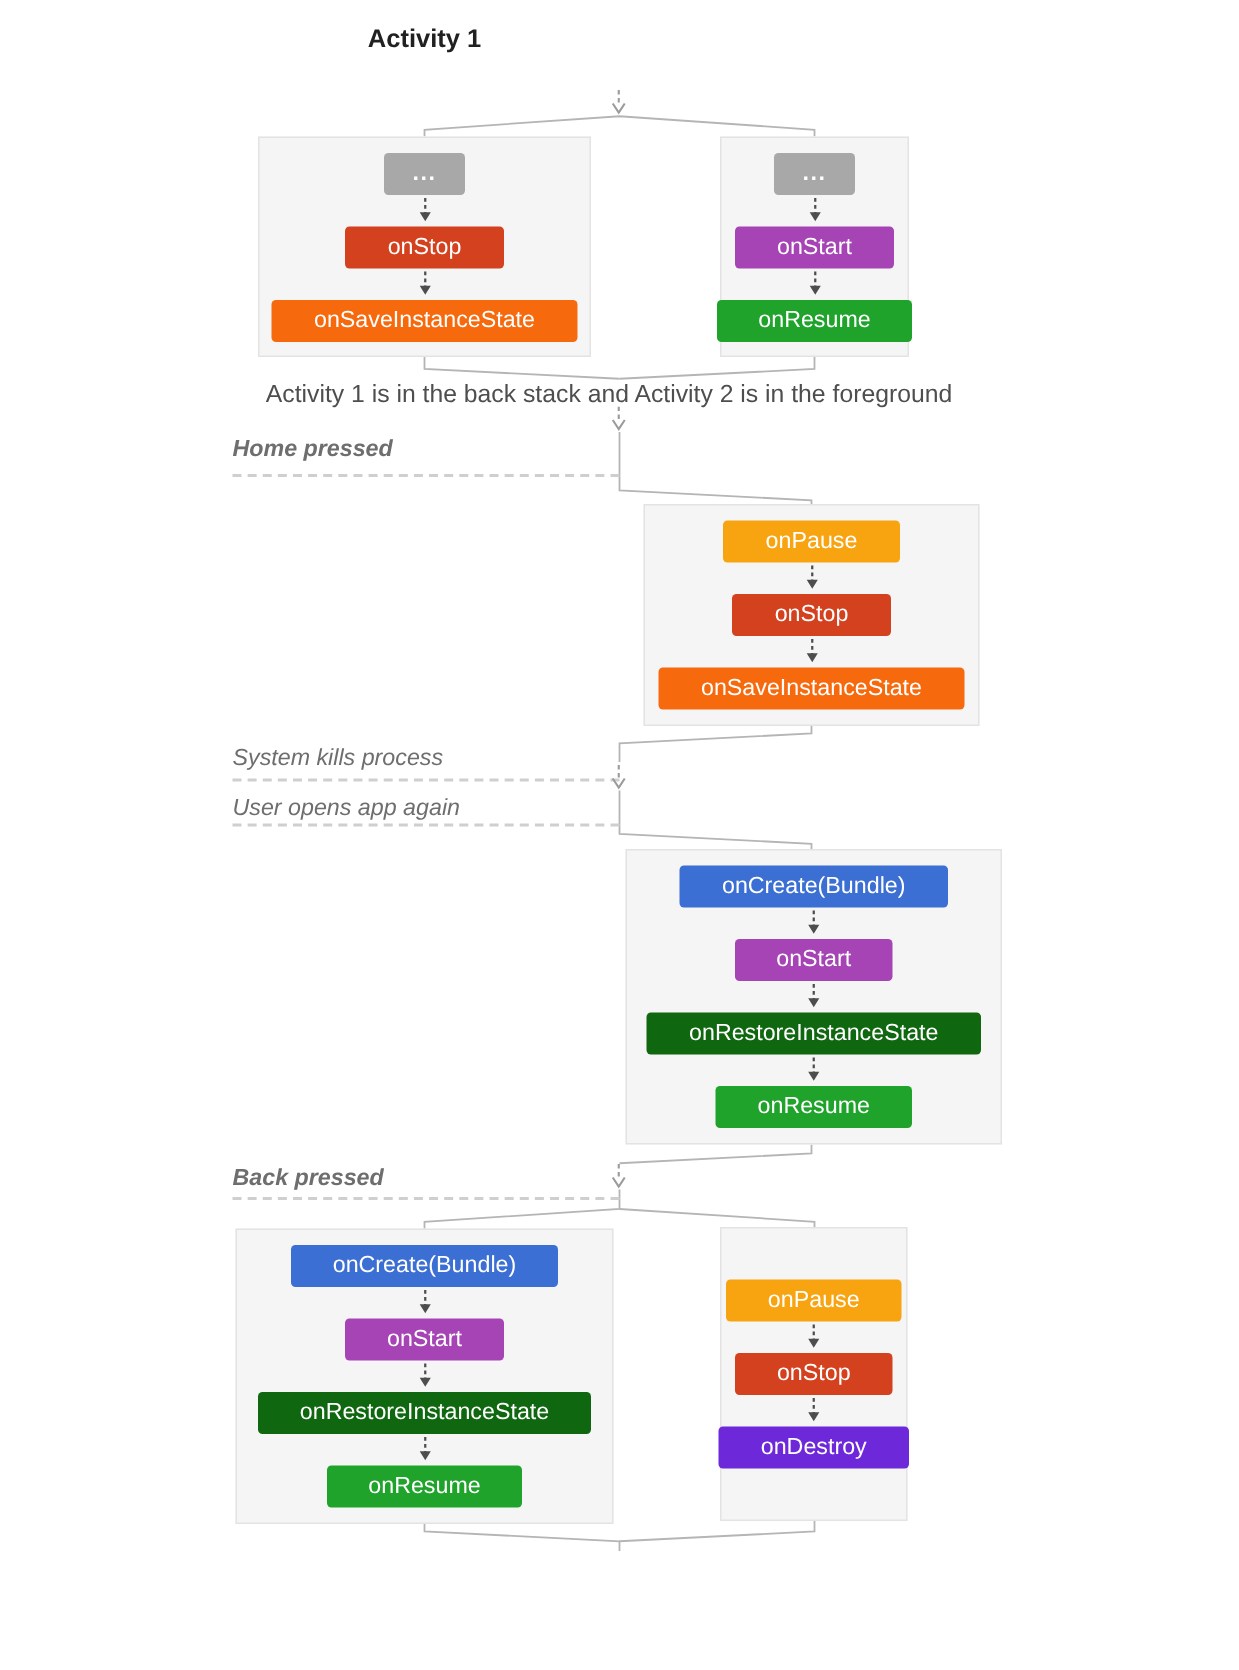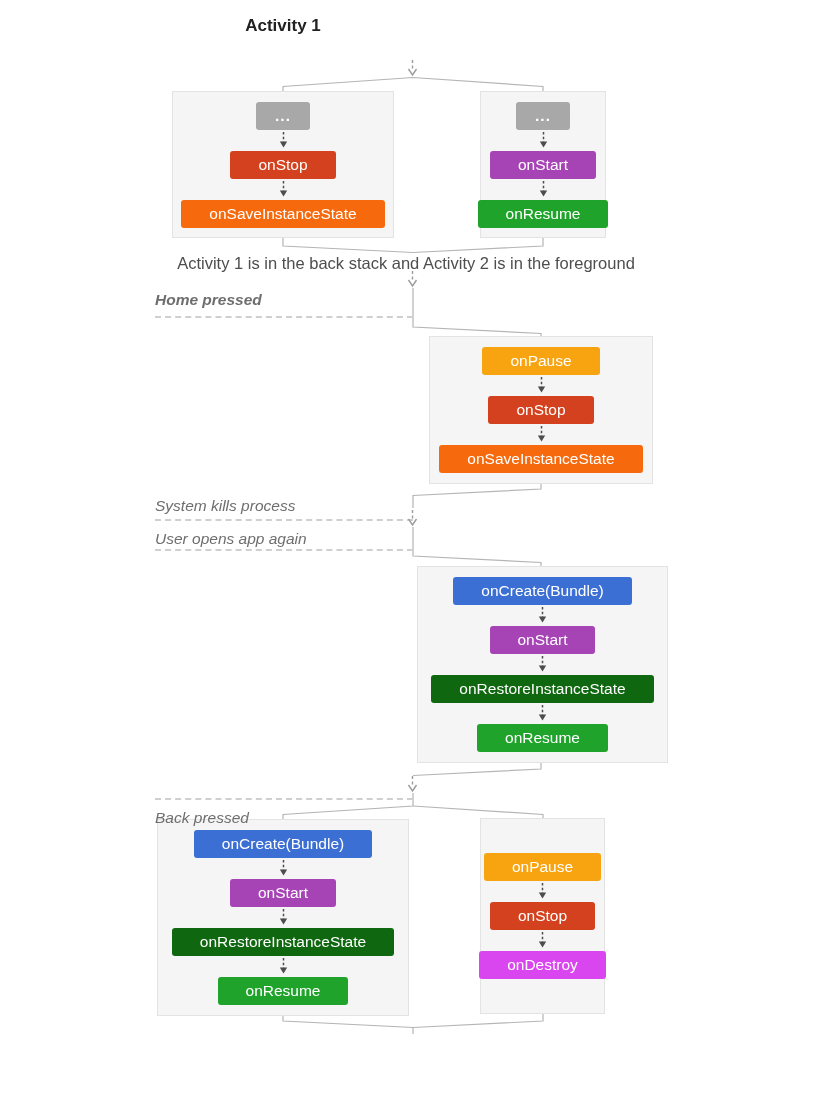--- a/index.html
+++ b/index.html
@@ -146,21 +146,21 @@
     <div class="chip" style="background-color: rgb(15, 103, 15);">onRestoreInstanceState</div>
     <div class="flow-arrow">
       <svg width="11" height="19" viewBox="0 0 11 19">
           <line x1="5.5" y1="1" x2="5.5" y2="11" stroke="#4d4d4d" stroke-width="1.5" stroke-dasharray="2.5 2.2"></line>
           <path d="M1.8,10.5 L9.2,10.5 L5.5,16.5 Z" fill="#4d4d4d"></path>
         </svg>
     </div>
     <div class="chip" style="background-color: rgb(31, 163, 43);">onResume</div>
   </div>
 
-  <div class="event-label" style="top:809px;">Back pressed</div>
+  <div class="event-label" style="top:777px;font-weight:bold;">Back pressed</div>
   <div class="event-line" style="top:798px;"></div>
 
   <div class="stage-box" style="left:157px;top:819px;width:252px;height:197px;">
     <div class="chip" style="background-color: rgb(60, 111, 211);">onCreate(Bundle)</div>
     <div class="flow-arrow">
       <svg width="11" height="19" viewBox="0 0 11 19">
           <line x1="5.5" y1="1" x2="5.5" y2="11" stroke="#4d4d4d" stroke-width="1.5" stroke-dasharray="2.5 2.2"></line>
           <path d="M1.8,10.5 L9.2,10.5 L5.5,16.5 Z" fill="#4d4d4d"></path>
         </svg>
     </div>
@@ -189,16 +189,16 @@
           <path d="M1.8,10.5 L9.2,10.5 L5.5,16.5 Z" fill="#4d4d4d"></path>
         </svg>
     </div>
     <div class="chip" style="background-color: rgb(212, 65, 30);">onStop</div>
     <div class="flow-arrow">
       <svg width="11" height="19" viewBox="0 0 11 19">
           <line x1="5.5" y1="1" x2="5.5" y2="11" stroke="#4d4d4d" stroke-width="1.5" stroke-dasharray="2.5 2.2"></line>
           <path d="M1.8,10.5 L9.2,10.5 L5.5,16.5 Z" fill="#4d4d4d"></path>
         </svg>
     </div>
-    <div class="chip" style="background-color: #d946ef;">onDestroy</div>
+    <div class="chip" style="background-color: #6d28d9;">onDestroy</div>
   </div>
 
 </div>
 
 </body></html>

